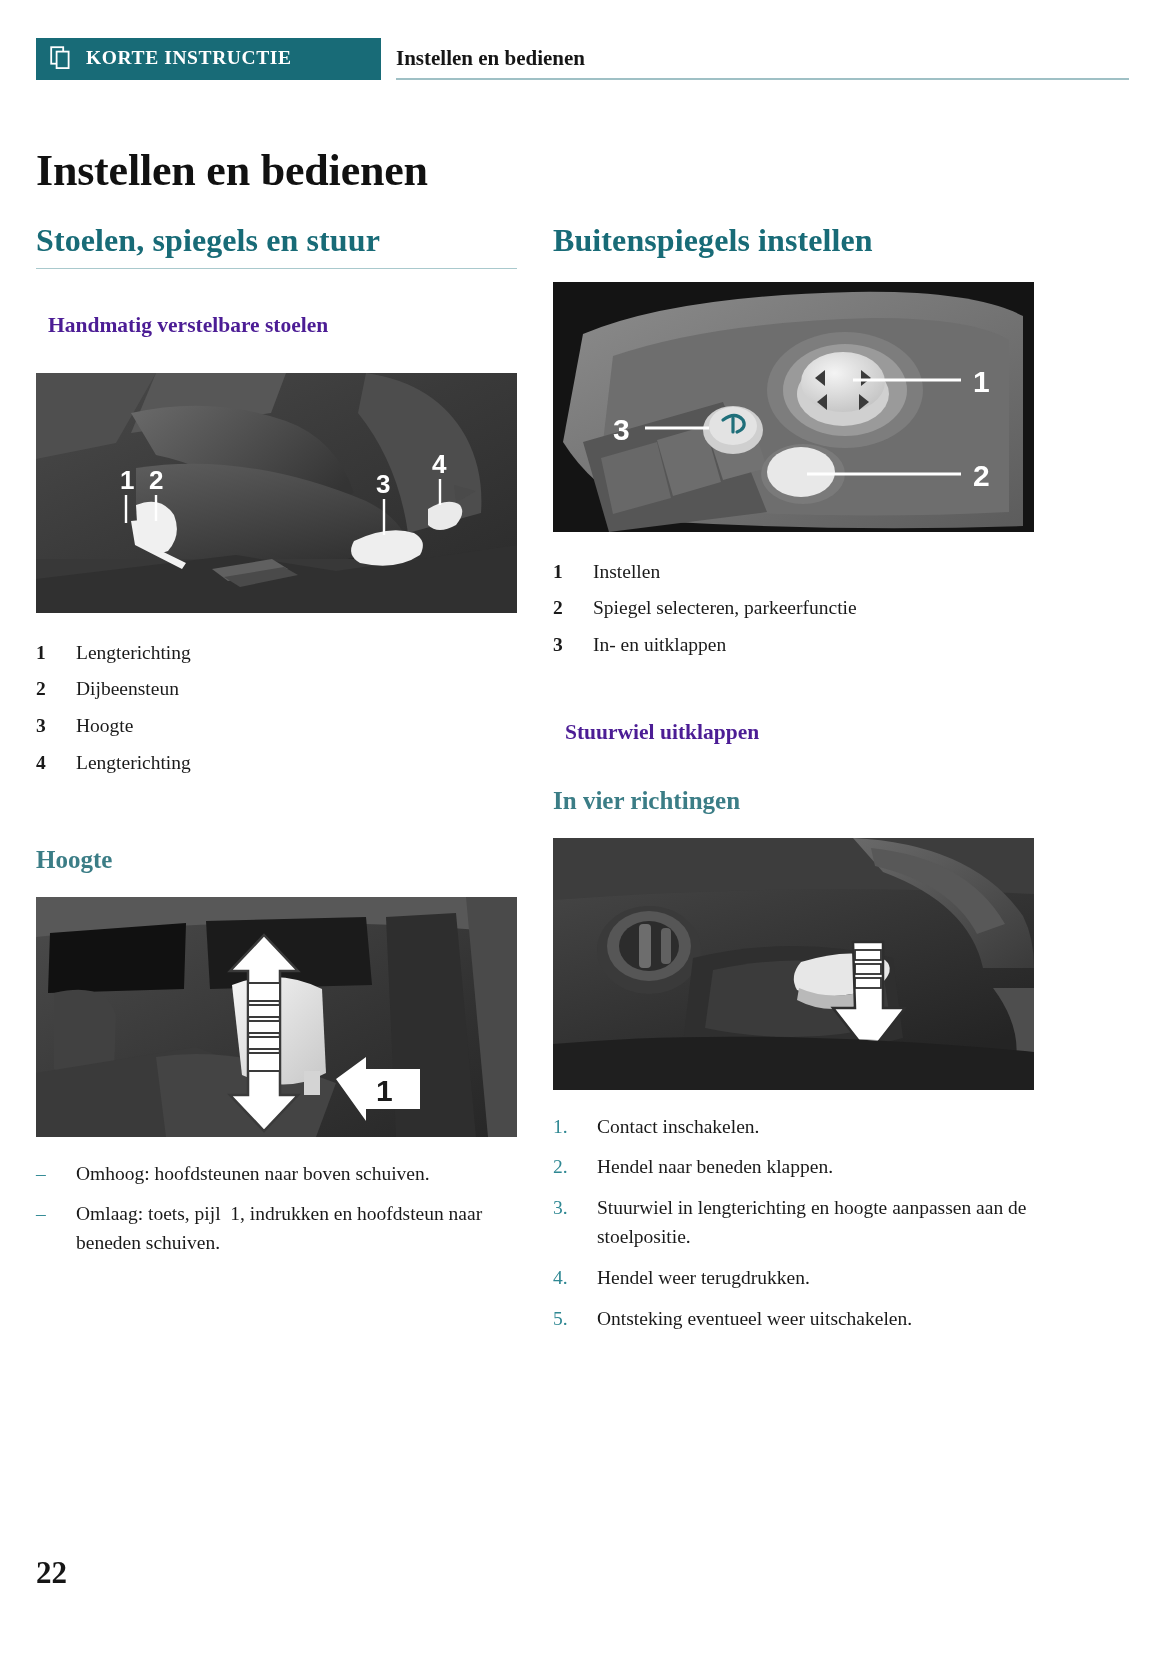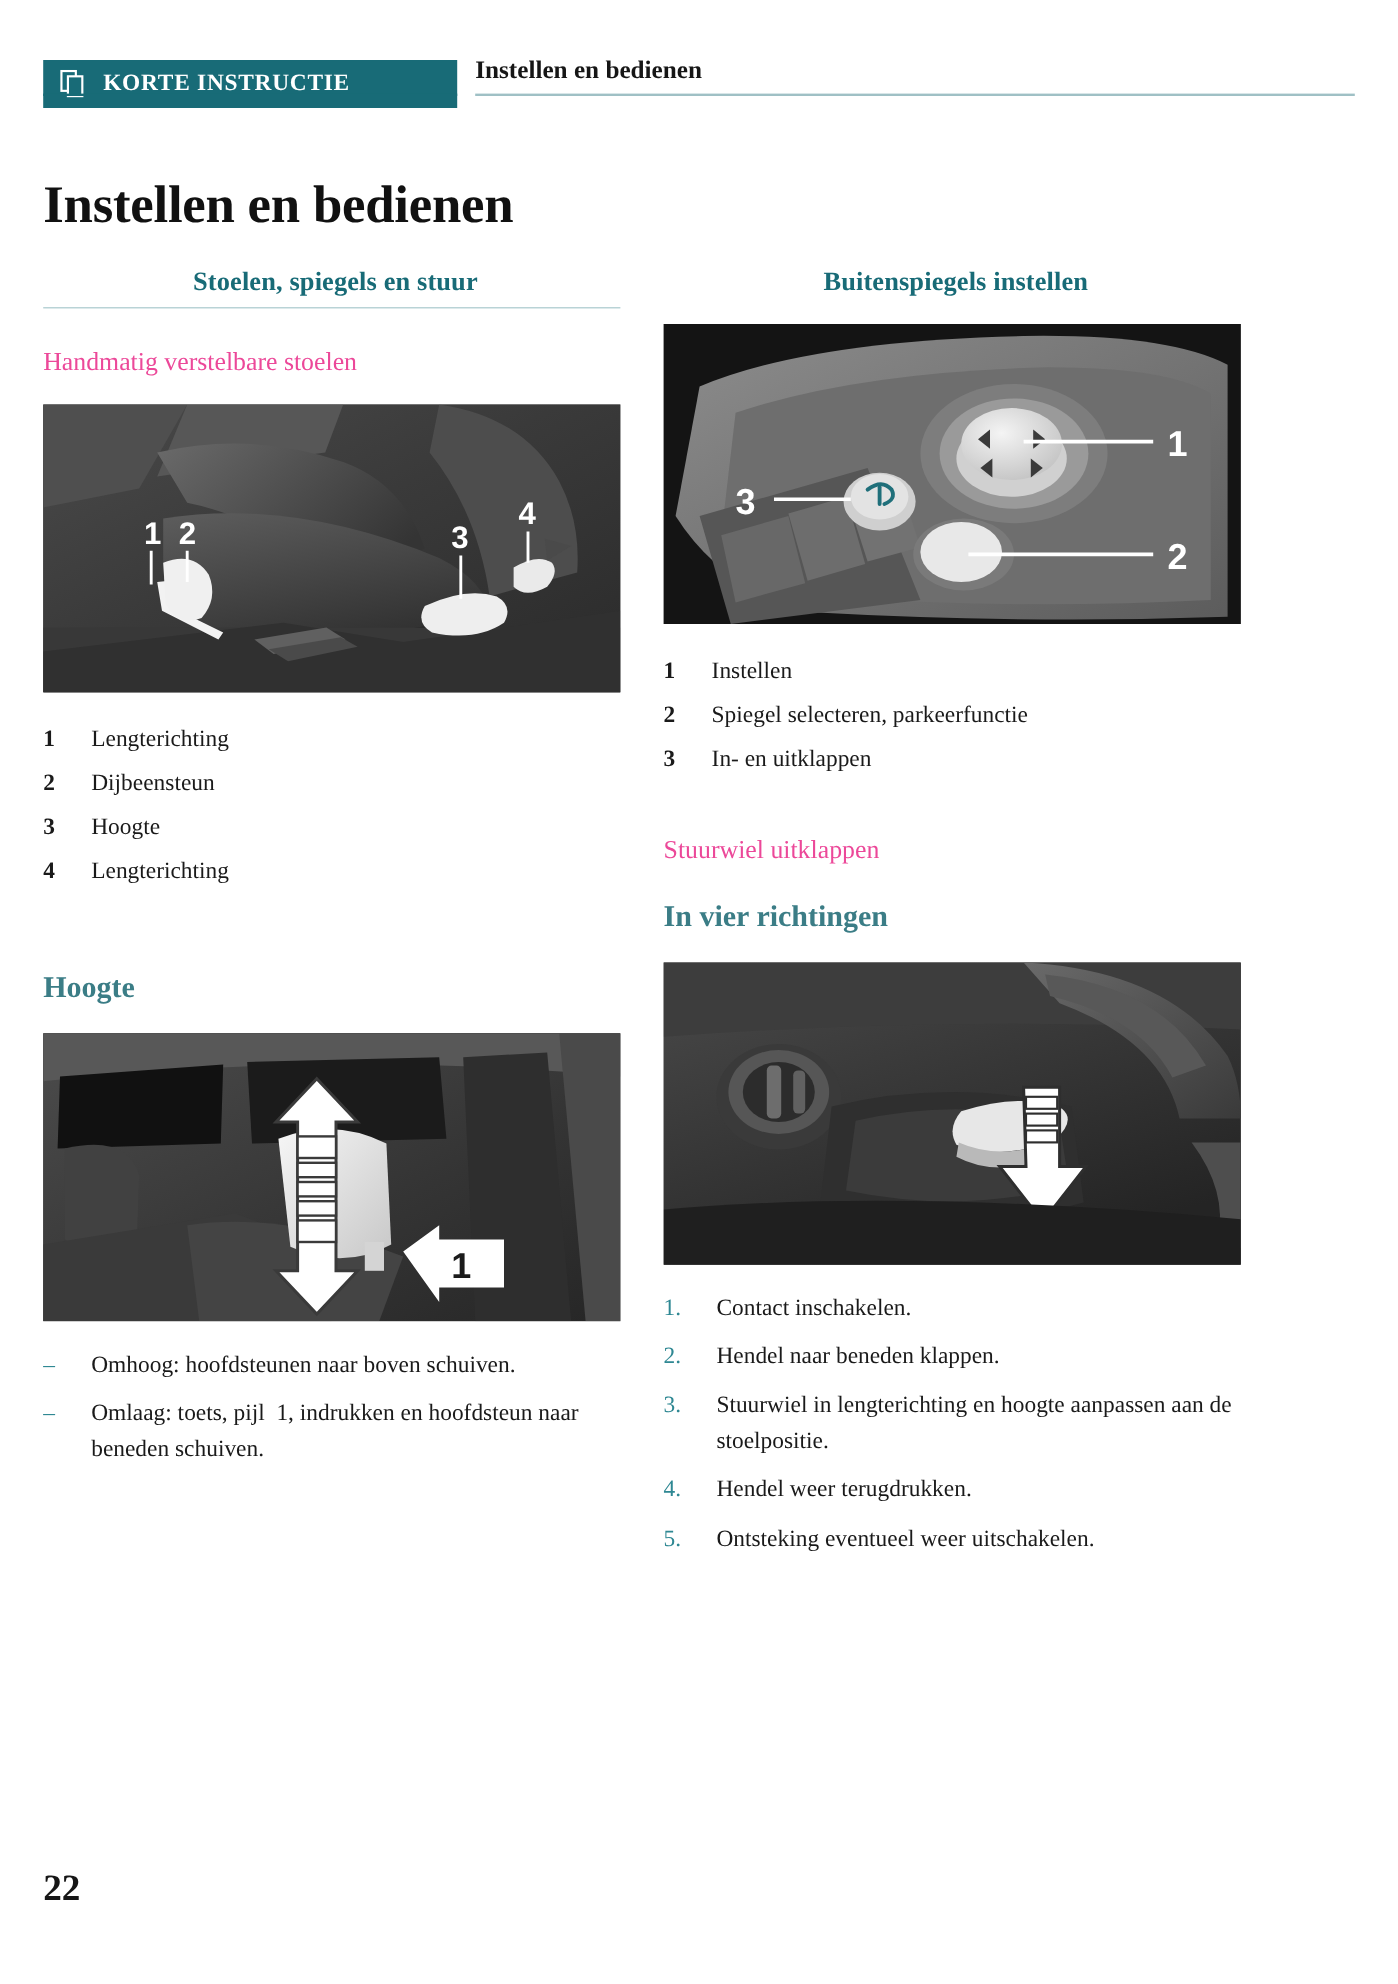--- a/index.html
+++ b/index.html
@@ -28,21 +28,21 @@
   .header {
     position: absolute;
     left: 36px;
     top: 38px;
     right: 36px;
     height: 40px;
   }
   .header-tab {
     position: absolute;
     left: 0;
-    top: 12px;
+    top: 0;
     height: 40px;
     width: 345px;
     background: #186b77;
     display: flex;
     align-items: center;
     box-sizing: border-box;
     padding-left: 14px;
   }
   .header-tab-icon {
     width: 22px;
@@ -102,38 +102,37 @@
     position: absolute;
     top: 222px;
     width: 487px;
   }
   .col-left  { left: 36px; }
   .col-right { left: 553px; }
 
   
   h2.sec {
     margin: 0;
-    font-size: 22px;
+    font-size: 32px;
     font-weight: bold;
     color: #186b77;
     line-height: 1.18;
     letter-spacing: 0.1px;
-    text-align: center;
   }
   .sec-rule {
     margin-top: 8px;
     height: 1px;
     background: #a9c9cd;
     width: 481px;
   }
   h3.sub {
-    margin: 0;
+    margin: 12px;
     font-size: 21.5px;
-    font-weight: normal;
-    color: #ec4899;
+    font-weight: bold;
+    color: #4c1d95;
     line-height: 1.2;
   }
   h4.subsub {
     margin: 0;
     font-size: 25px;
     font-weight: bold;
     color: #3b7d86;
     line-height: 1.2;
   }
 

